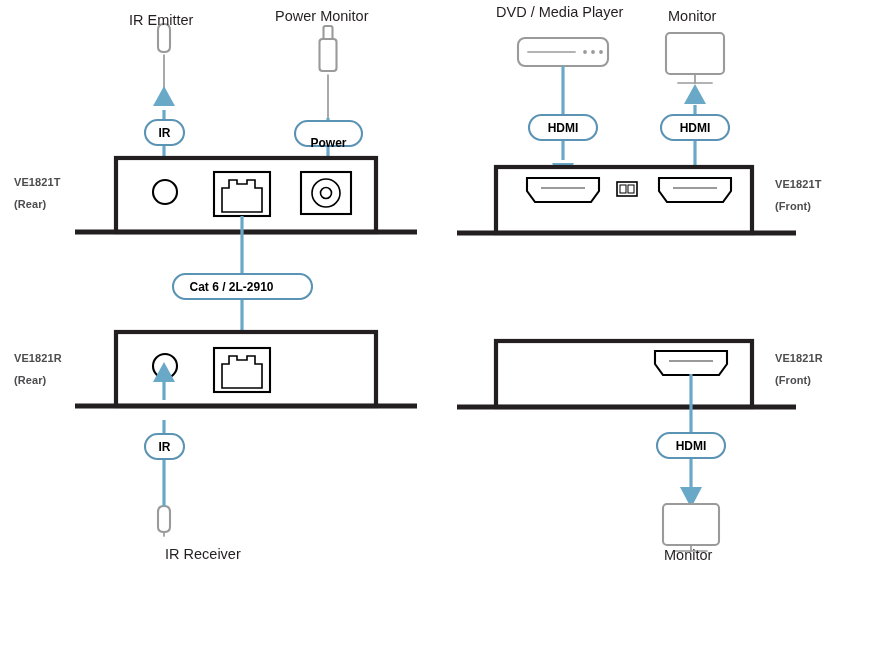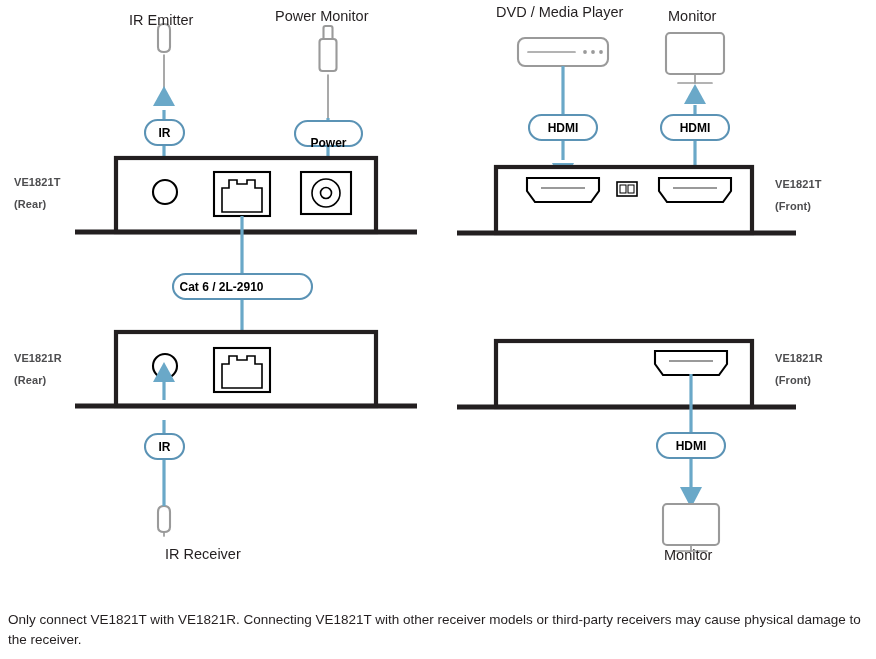--- a/index.html
+++ b/index.html
@@ -232,21 +232,20 @@
   <div class="lbl device-name" style="left:775px; top:374px;">(Front)</div>
 
   <div class="lbl pill-text" style="left:145px; top:126px; width:39px;">IR</div>
 
   <div class="lbl pill-text" style="left:295px; top:136px; width:67px;">Power</div>
 
   <div class="lbl pill-text" style="left:529px; top:121px; width:68px;">HDMI</div>
 
   <div class="lbl pill-text" style="left:661px; top:121px; width:68px;">HDMI</div>
 
-  <div class="lbl pill-text" style="left:163px; top:280px; width:117px;">Cat 6 / 2L-2910</div>
+  <div class="lbl pill-text" style="left:173px; top:280px; width:117px;">Cat 6 / 2L-2910</div>
 
   <div class="lbl pill-text" style="left:145px; top:440px; width:39px;">IR</div>
 
   <div class="lbl pill-text" style="left:657px; top:439px; width:68px;">HDMI</div>
 
-  <div class="caption">Only connect VE1821T with VE1821R. Connecting VE1821T with other receiver models or third-party receivers may cause physical damage to the receiver.</div>
 
 </div>
 
 </body></html>

